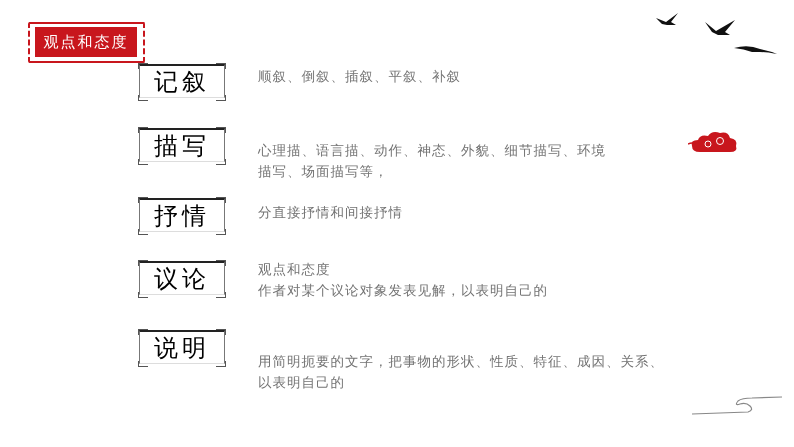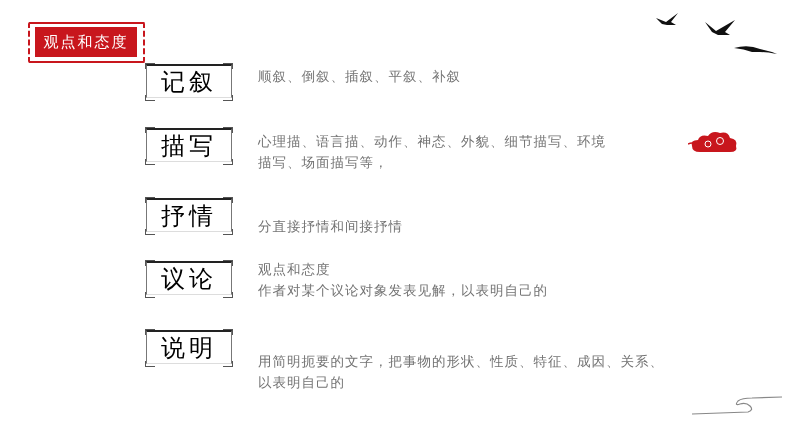--- a/index.html
+++ b/index.html
@@ -12,21 +12,21 @@
     border: 2px solid #c8161d; box-sizing: border-box; border-radius: 2px;
     border-style: solid dashed solid dashed;
   }
   .stamp-inner {
     position: absolute; left: 5px; top: 3px; right: 6px; bottom: 4px;
     background: #c8161d; display: flex; align-items: center; justify-content: center;
     color: #fff; font-size: 15px; letter-spacing: 2px;
   }
   .row { position: absolute; left: 0; width: 794px; }
   .frame {
-    position: absolute; left: 146px; width: 86px; height: 34px;
+    position: absolute; left: 139px; width: 86px; height: 34px;
     border-top: 2px solid #222; border-left: 1.5px solid #777; border-right: 1.5px solid #777;
     border-bottom: 1px solid #ddd; box-sizing: border-box;
     display: flex; align-items: center; justify-content: center;
     font-size: 24px; letter-spacing: 4px; color: #000;
   }
   .corner { position: absolute; width: 10px; height: 6px; border: 1.5px solid #555; box-sizing: border-box; }
   .c-tl { left: -2px; top: -3px; border-right: none; border-bottom: none; }
   .c-tr { right: -2px; top: -3px; border-left: none; border-bottom: none; }
   .c-bl { left: -2px; bottom: -4px; border-right: none; border-top: none; }
   .c-br { right: -2px; bottom: -4px; border-left: none; border-top: none; }
@@ -76,35 +76,35 @@
 </div>
 
 <div class="row" style="top:128px;">
   <div class="frame">
     <span class="corner c-tl"></span>
       <span class="corner c-tr"></span>
       <span class="corner c-bl"></span>
       <span class="corner c-br"></span>
     <span>描写</span>
   </div>
-  <div class="desc" style="top:3px;">
+  <div class="desc" style="top:12px;">
     <div>心理描、语言描、动作、神态、外貌、细节描写、环境</div>
     <div>描写、场面描写等，</div>
   </div>
 </div>
 
 <div class="row" style="top:198px;">
   <div class="frame">
     <span class="corner c-tl"></span>
       <span class="corner c-tr"></span>
       <span class="corner c-bl"></span>
       <span class="corner c-br"></span>
     <span>抒情</span>
   </div>
-  <div class="desc" style="top:4px;margin-top:14px;">
+  <div class="desc" style="top:4px;">
     <div>分直接抒情和间接抒情</div>
   </div>
 </div>
 
 <div class="row" style="top:261px;">
   <div class="frame">
     <span class="corner c-tl"></span>
       <span class="corner c-tr"></span>
       <span class="corner c-bl"></span>
       <span class="corner c-br"></span>

